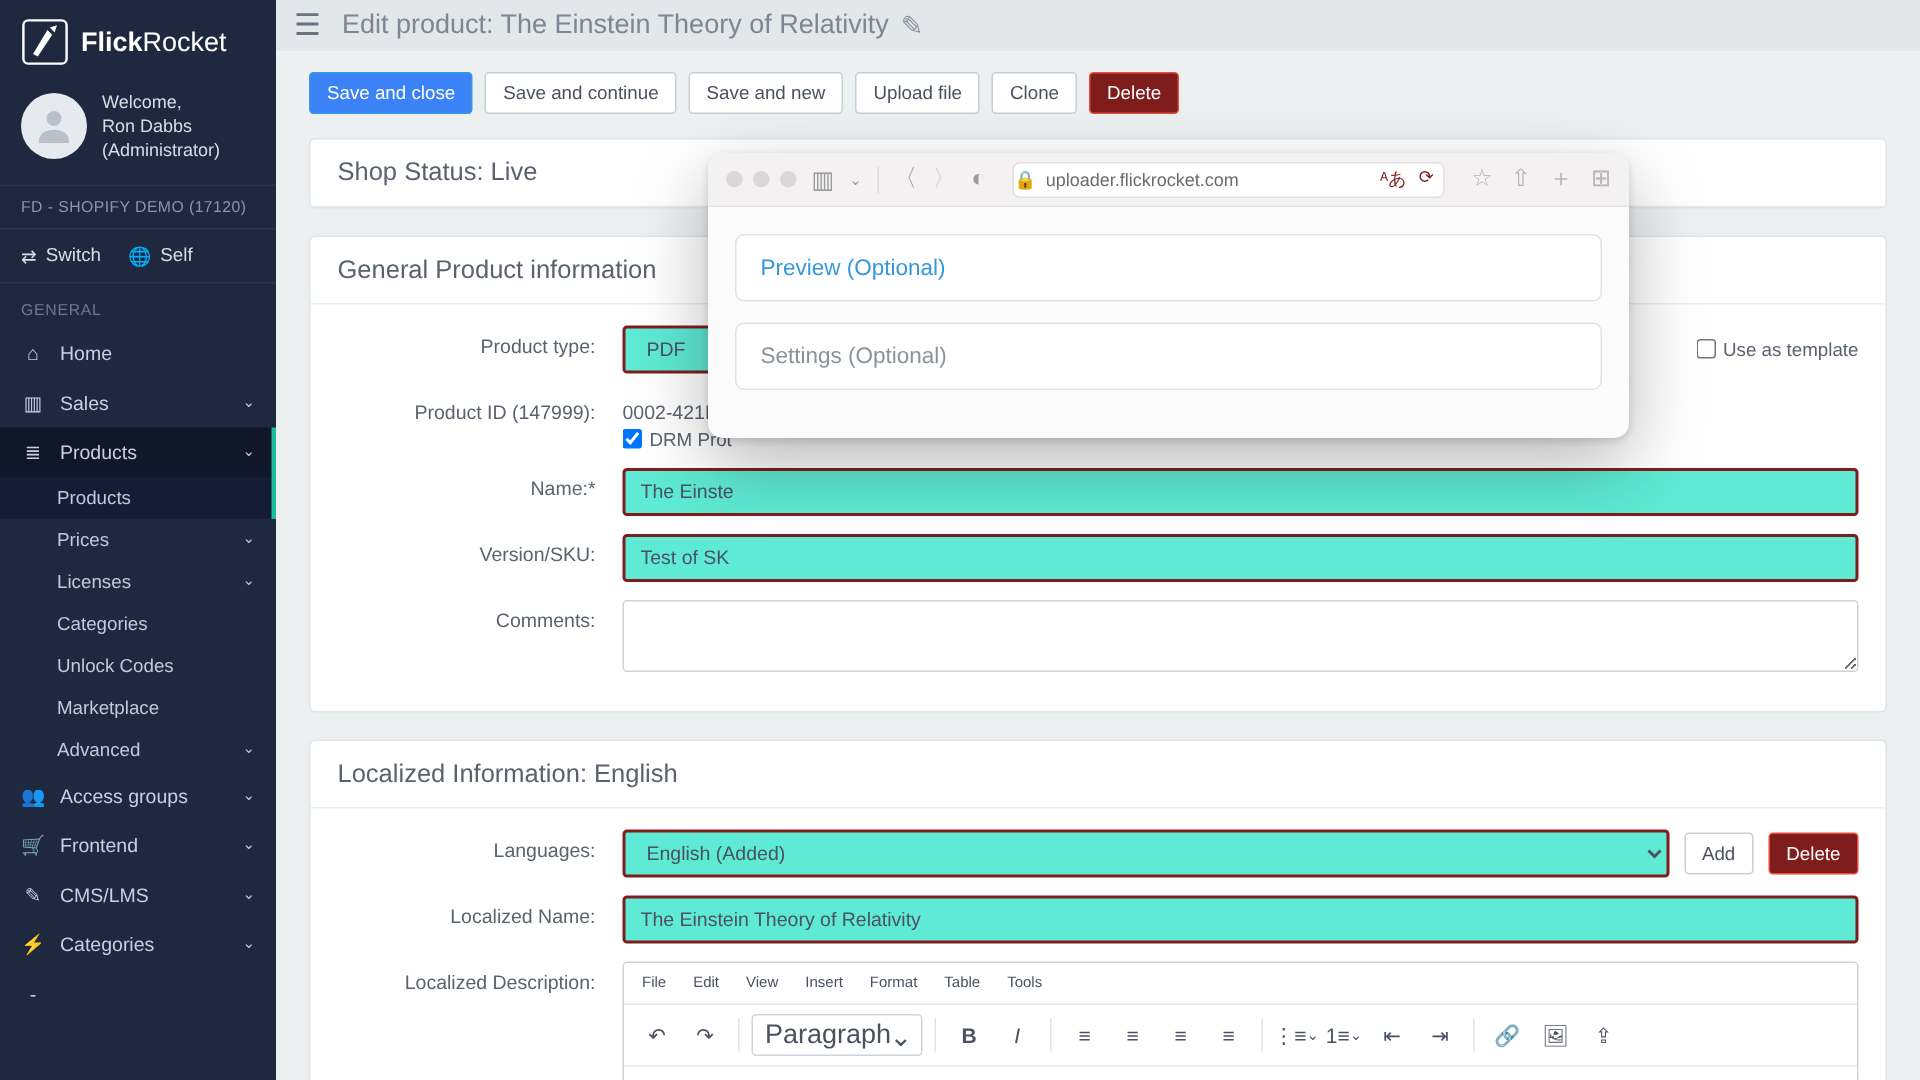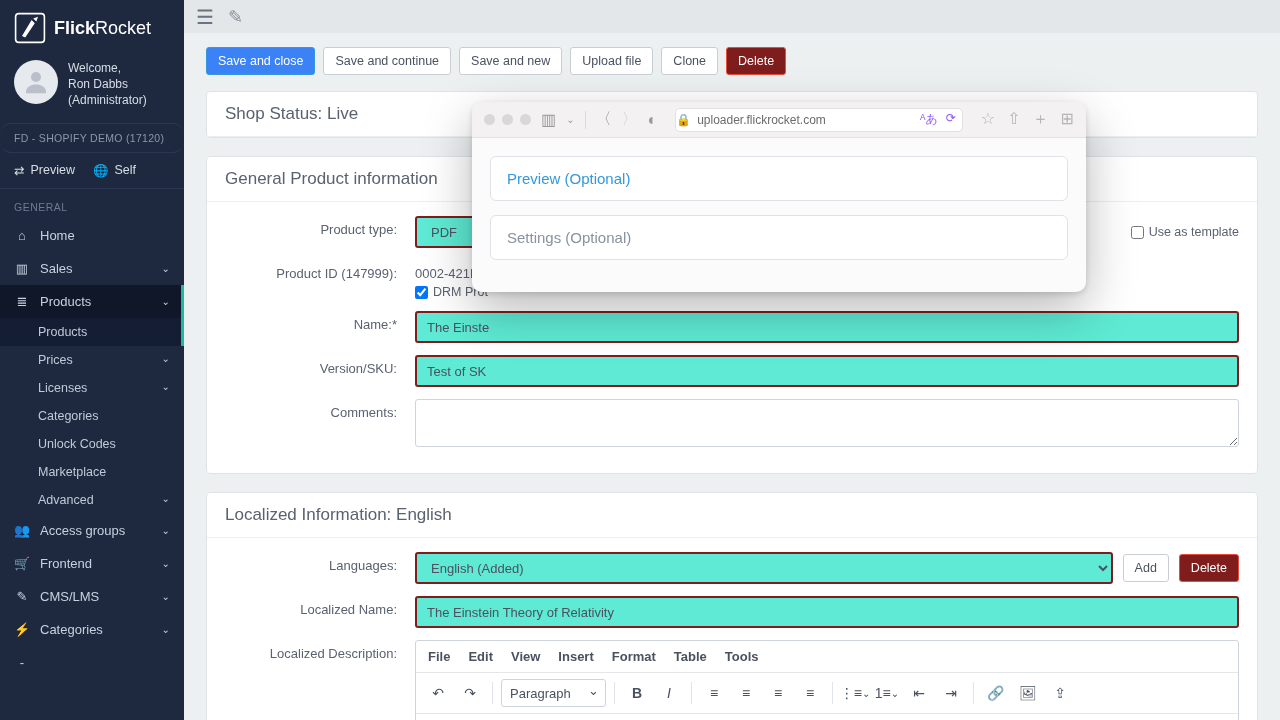--- a/index.html
+++ b/index.html
@@ -5,25 +5,25 @@
 * { margin: 0; padding: 0; box-sizing: border-box; font-family: -apple-system, BlinkMacSystemFont, "Segoe UI", Helvetica, Arial, sans-serif; }
 html, body { width: 1280px; height: 720px; overflow: hidden; background: #ecf0f1; }
 .app { display: flex; height: 100%; }
 
 
 .sidebar { width: 184px; background: #1e293f; color: #c8d1e0; display: flex; flex-direction: column; font-size: 13px; }
 .logo-row { display: flex; align-items: center; gap: 8px; padding: 12px 14px 8px; }
 .logo-icon { width: 32px; height: 32px; }
 .logo-text { font-size: 18px; font-weight: 300; color: #fff; }
 .logo-text b { font-weight: 700; }
-.user-row { display: flex; align-items: flex-start; gap: 10px; padding: 8px 14px 14px; }
+.user-row { display: flex; align-items: center; gap: 10px; padding: 8px 14px 14px; }
 .avatar { width: 44px; height: 44px; border-radius: 50%; background: #e6e9ee; display:flex; align-items:center; justify-content:center;}
 .avatar svg{width:30px;height:30px;fill:#b9c0ca;}
 .user-text { font-size: 12px; line-height: 1.35; color:#d8dde6;}
-.tenant { padding: 8px 14px; font-size: 10.5px; color: #8b96ad; letter-spacing:.3px; border-top:1px solid #2b3650;border-bottom:1px solid #2b3650;border-radius:11px;}
+.tenant { padding: 8px 14px; font-size: 10.5px; color: #8b96ad; letter-spacing:.3px; border-top:1px solid #2b3650;border-bottom:1px solid #2b3650;}
 .toggle-row { display: flex; gap: 18px; padding: 10px 14px; border-bottom:1px solid #2b3650;}
 .toggle-item { display: flex; align-items: center; gap: 6px; font-size: 12.5px; color:#d8dde6; cursor:pointer;}
 .section-label { padding: 12px 14px 6px; font-size: 10.5px; color: #6e7a93; letter-spacing:.5px;}
 .nav-item { display: flex; align-items: center; padding: 9px 14px; cursor: pointer; position:relative;}
 .nav-item .nicon { width: 16px; text-align:center; margin-right: 10px; font-size:13px;}
 .nav-item .chev { margin-left: auto; font-size: 10px; }
 .nav-item.active { background: #0f1729; }
 .nav-item.active::after{content:"";position:absolute;right:0;top:0;bottom:0;width:3px;background:#1abc9c;}
 .sub-item { padding: 7px 14px 7px 38px; font-size: 12.5px; color:#c1cad9; cursor:pointer; position:relative;}
 .sub-item.selected { background:#141d33; }
@@ -51,24 +51,24 @@
 .form-field { flex:1; display:flex; align-items:center; gap:10px;}
 .input, .select { height:32px; border:2px solid #7f1d1d; border-radius:3px; padding: 0 10px; font-size:13px; color:#4a5260; background:#5eead4; width:100%;}
 .select.small{width:auto; min-width:110px;}
 .textarea { border:1px solid #cfd4da; border-radius:3px; padding:8px 10px; font-size:13px; width:100%; height:48px;}
 .static-val { font-size:13px; color:#5a6270; padding-top:6px;}
 .chk{display:flex;align-items:center;gap:5px;font-size:12.5px;color:#5a6270;}
 .template-chk{margin-left:auto;padding-left:33px;}
 
 
 .editor { border:1px solid #cfd4da; border-radius:3px;}
-.ed-menubar{display:flex;gap:18px;padding:8px 12px;font-size:13px;color:#4a5260;border-bottom:1px solid #e4e7ea;font-weight:bold;}
+.ed-menubar{display:flex;gap:18px;padding:8px 12px;font-size:10px;color:#4a5260;border-bottom:1px solid #e4e7ea;}
 .ed-toolbar{display:flex;align-items:center;gap:4px;padding:6px 8px;border-bottom:1px solid #e4e7ea;}
 .tbtn{width:28px;height:28px;display:flex;align-items:center;justify-content:center;border-radius:3px;cursor:pointer;color:#4a5260;font-size:14px;}
-.tsel{height:28px;border:1px solid #cfd4da;border-radius:3px;padding:0 20px 0 8px;font-size:13px;color:#4a5260;min-width:105px;position:relative;display:flex;align-items:center;}
+.tsel{height:28px;border:1px solid #cfd4da;border-radius:3px;padding:0 20px 0 8px;font-size:18px;color:#4a5260;min-width:105px;position:relative;display:flex;align-items:center;}
 .tsel::after{content:"⌄";position:absolute;right:6px;top:3px;}
 .tsep{width:1px;height:22px;background:#e0e3e7;margin:0 4px;}
 .tdrop::after{content:" ⌄";font-size:10px;}
 .ed-body{padding:14px;font-size:14px;line-height:1.55;color:#333;}
 
 
 .modal { position:absolute; left:472px; top:102px; width:614px; background:#fbfbfb; border-radius:10px; box-shadow:0 18px 50px rgba(0,0,0,.28), 0 2px 6px rgba(0,0,0,.15);}
 .titlebar{height:36px;display:flex;align-items:center;padding:0 12px;gap:10px;background:#f3f1f2;border-radius:10px 10px 0 0;border-bottom:1px solid #e3e1e2;}
 .dots{display:flex;gap:7px;}
 .dot{width:11px;height:11px;border-radius:50%;background:#d9d7d8;}
@@ -108,21 +108,21 @@
       <div class="user-text">
         <div>Welcome,</div>
         <div>Ron Dabbs</div>
         <div>(Administrator)</div>
       </div>
     </div>
     <div class="tenant">FD - SHOPIFY DEMO (17120)</div>
     <div class="toggle-row">
       <div class="toggle-item">
           <span>⇄</span>
-          <span>Preview</span>
+          <span>Switch</span>
         </div>
       <div class="toggle-item">
           <span>🌐</span>
           <span>Self</span>
         </div>
     </div>
     <div class="section-label">GENERAL</div>
     <div class="nav-item">
         <span class="nicon">⌂</span>
         <span>Home</span>
@@ -166,20 +166,21 @@
       </div>
     <div class="nav-item">
         <span class="nicon">-</span>
       </div>
   </aside>
 
   <div class="main">
     <div class="topbar">
       <span class="hamburger">☰</span>
       <div class="breadcrumb">
+        <span>Edit product: The Einstein Theory of Relativity</span>
         <span class="edit-glyph">✎</span>
       </div>
     </div>
 
     <div class="content">
       <div class="btn-row">
         <button class="btn primary">Save and close</button>
         <button class="btn">Save and continue</button>
         <button class="btn">Save and new</button>
         <button class="btn">Upload file</button>
@@ -315,21 +316,21 @@
       </div>
     <div class="tb-sep"></div>
     <div class="tb-group">
         <span>〈</span>
         <span style="opacity:.4">〉</span>
       </div>
     <span style="color:#9a9a9a">◐</span>
     <div class="urlbar">
         <span>🔒</span>
         <span>uploader.flickrocket.com</span>
-        <span style="margin-left:auto;margin-right:6px;display:flex;gap:8px;color:#8b5cf6">
+        <span style="margin-left:auto;margin-right:6px;display:flex;gap:8px;color:#7f1d1d">
           <span>ᴬあ</span>
           <span>⟳</span>
         </span>
       </div>
     <div class="tb-icons-r">
       <span>☆</span>
       <span>⇧</span>
       <span>＋</span>
       <span>⊞</span>
     </div>

